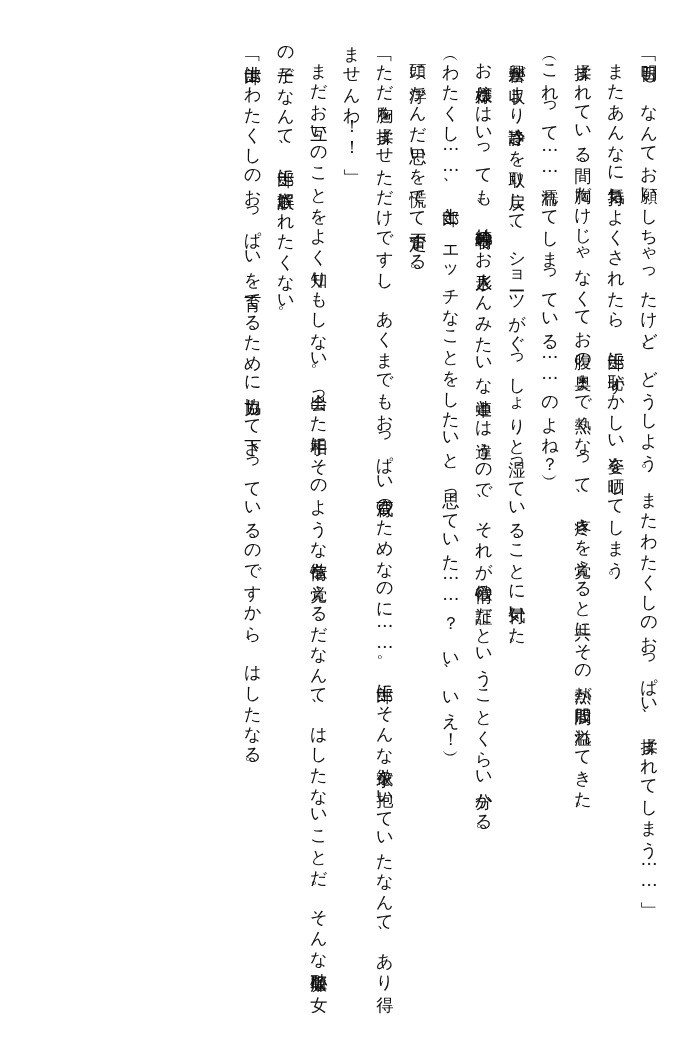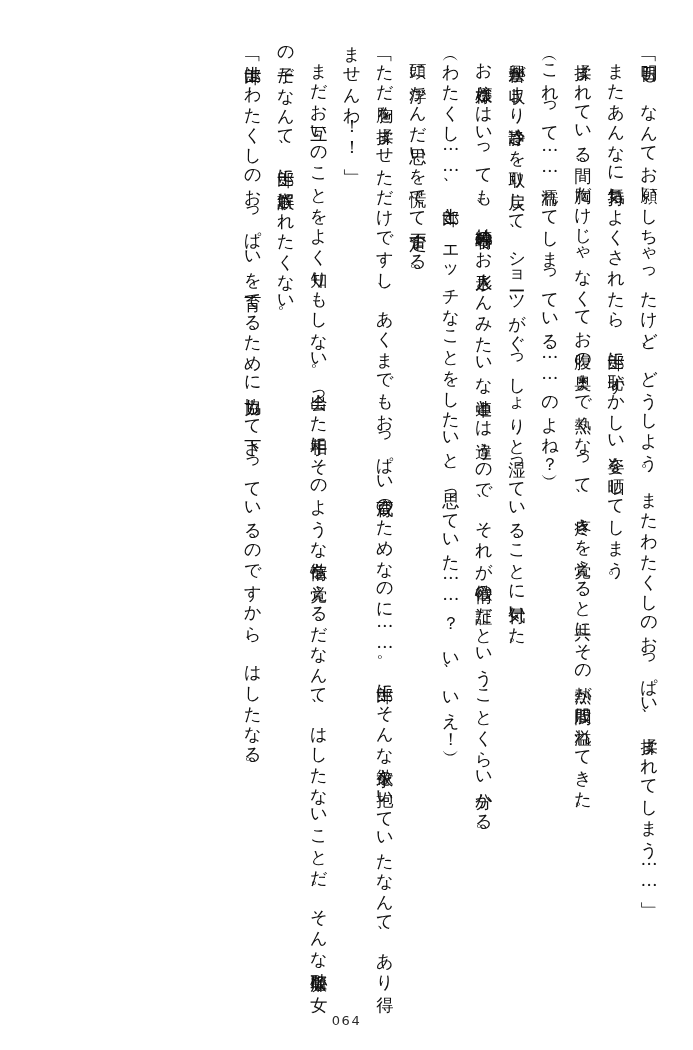--- a/index.html
+++ b/index.html
@@ -70,15 +70,14 @@
     <p class="indent">（これって……濡れてしまっている……のよね？）</p>
     <p class="indent">興奮が収まり冷静さを取り戻して、ショーツがぐっしょりと湿っていることに気付いた。</p>
     <p class="indent">お嬢様とはいっても、純粋培養のお人形さんみたいな連中とは違うので、それが欲情の証だということくらい分かる。</p>
     <p class="indent">（わたくし……、士郎と、エッチなことをしたいと、思っていた……？　い、いえ！）</p>
     <p class="indent">頭に浮かんだ思いを慌てて否定する。</p>
     <p class="indent">「ただ胸を揉ませただけですし、あくまでもおっぱい育成のためなのに……。士郎にそんな欲求を抱いていたなんて、あり得ませんわ!!」</p>
     <p class="indent">まだお互いのことをよく知りもしない。出会った相手にそのような欲情を覚えるだなんて、はしたないことだ。そんな破廉恥な女の子だなんて、士郎に誤解されたくない。</p>
     <p class="indent">「士郎はわたくしのおっぱいを育てるために協力して下さっているのですから、はしたなる。</p>
   </div>
 
-  <div id="page-number">064</div>
 
 </div>
 
 </body></html>

